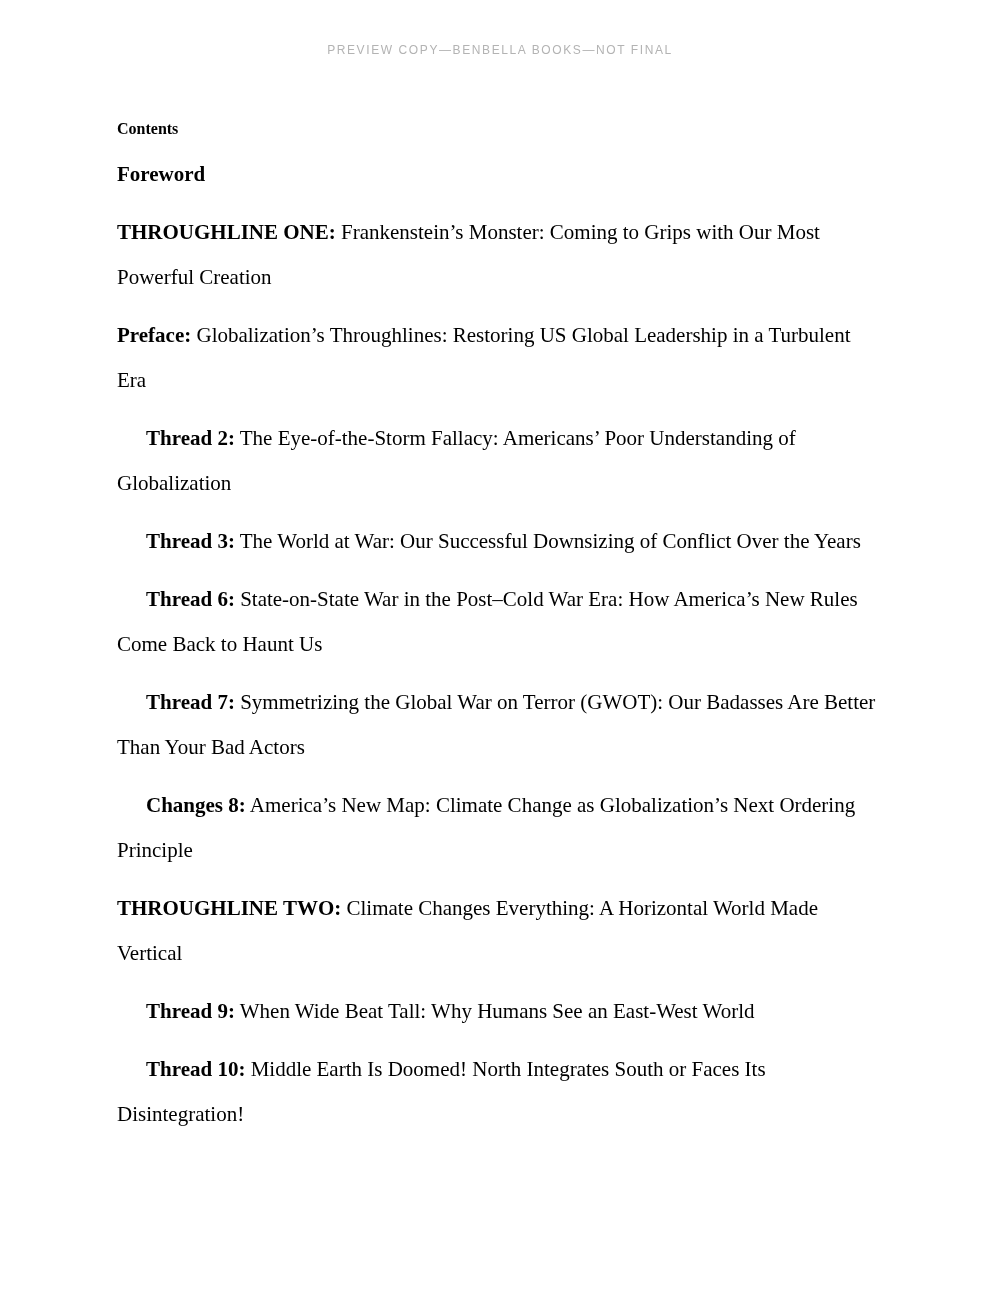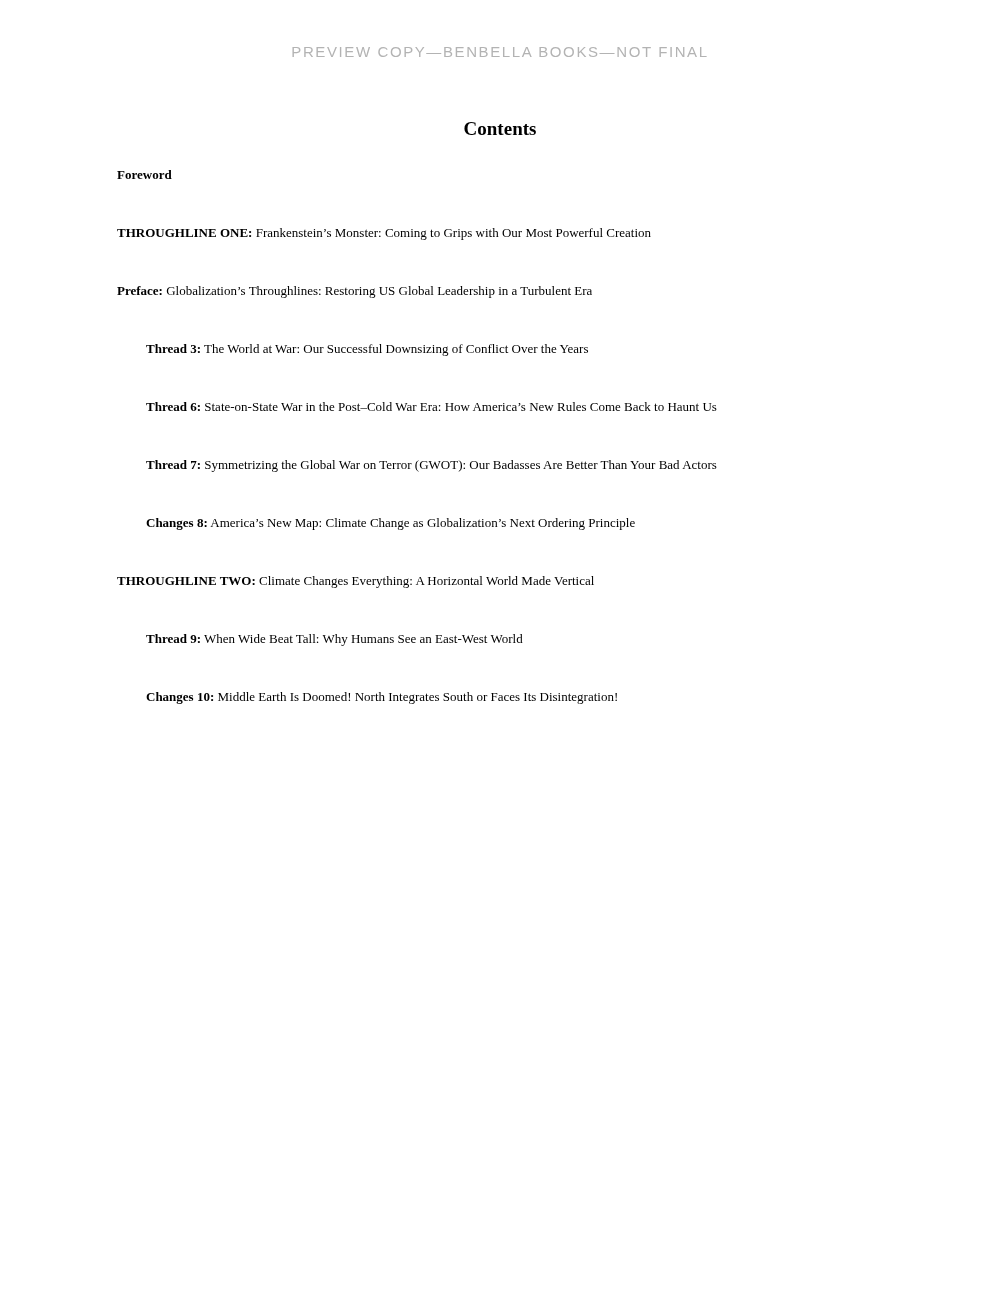--- a/index.html
+++ b/index.html
@@ -17,44 +17,44 @@
       font-family: "Liberation Serif", "DejaVu Serif", serif;
       color: #000000;
     }
     .watermark {
       position: absolute;
       top: 43px;
       left: 0;
       width: 100%;
       text-align: center;
       font-family: "Liberation Sans", "DejaVu Sans", sans-serif;
-      font-size: 15px;
+      font-size: 12px;
       letter-spacing: 1.6px;
       color: #b3b3b3;
       white-space: nowrap;
     }
     .content {
       position: absolute;
       top: 106px;
       left: 117px;
       width: 766px;
       font-size: 19.6px;
       line-height: 45px;
     }
     .doc-title {
       margin: 0 0 1px 0;
-      text-align: center;
+      text-align: left;
       font-weight: bold;
-      font-size: 19px;
+      font-size: 16px;
       line-height: 45px;
     }
     .entry {
       margin: 0 0 13px 0;
       text-indent: 0;
-      font-size: 13px;
+      font-size: 21px;
       line-height: 45px;
     }
     .entry.indented {
       text-indent: 29px;
     }
     .entry .lbl {
       font-weight: bold;
     }
   </style>
 </head>
@@ -68,31 +68,32 @@
 
     <p class="doc-title">Contents</p>
 
     <p class="entry"><b class="lbl">Foreword</b><span></span></p>
 
     <p class="entry"><b class="lbl">THROUGHLINE ONE:</b> <span>Frankenstein’s Monster: Coming to Grips with Our Most Powerful Creation</span></p>
 
     <p class="entry"><b class="lbl">Preface:</b> <span>Globalization’s Throughlines: Restoring US Global Leadership in a Turbulent Era</span></p>
 
 
+    <p class="entry indented"><b class="lbl">Thread 2:</b> <span>The Eye-of-the-Storm Fallacy: Americans’ Poor Understanding of Globalization</span></p>
 
     <p class="entry indented"><b class="lbl">Thread 3:</b> <span>The World at War: Our Successful Downsizing of Conflict Over the Years</span></p>
 
 
 
     <p class="entry indented"><b class="lbl">Thread 6:</b> <span>State-on-State War in the Post–Cold War Era: How America’s New Rules Come Back to Haunt Us</span></p>
 
     <p class="entry indented"><b class="lbl">Thread 7:</b> <span>Symmetrizing the Global War on Terror (GWOT): Our Badasses Are Better Than Your Bad Actors</span></p>
 
     <p class="entry indented"><b class="lbl">Changes 8:</b> <span>America’s New Map: Climate Change as Globalization’s Next Ordering Principle</span></p>
 
     <p class="entry"><b class="lbl">THROUGHLINE TWO:</b> <span>Climate Changes Everything: A Horizontal World Made Vertical</span></p>
 
     <p class="entry indented"><b class="lbl">Thread 9:</b> <span>When Wide Beat Tall: Why Humans See an East-West World</span></p>
 
-    <p class="entry indented"><b class="lbl">Changes 10:</b> <span>Middle Earth Is Doomed! North Integrates South or Faces Its Disintegration!</span></p>
+    <p class="entry indented"><b class="lbl">Thread 10:</b> <span>Middle Earth Is Doomed! North Integrates South or Faces Its Disintegration!</span></p>
 
   </div>
 </div>
 
 </body></html>

